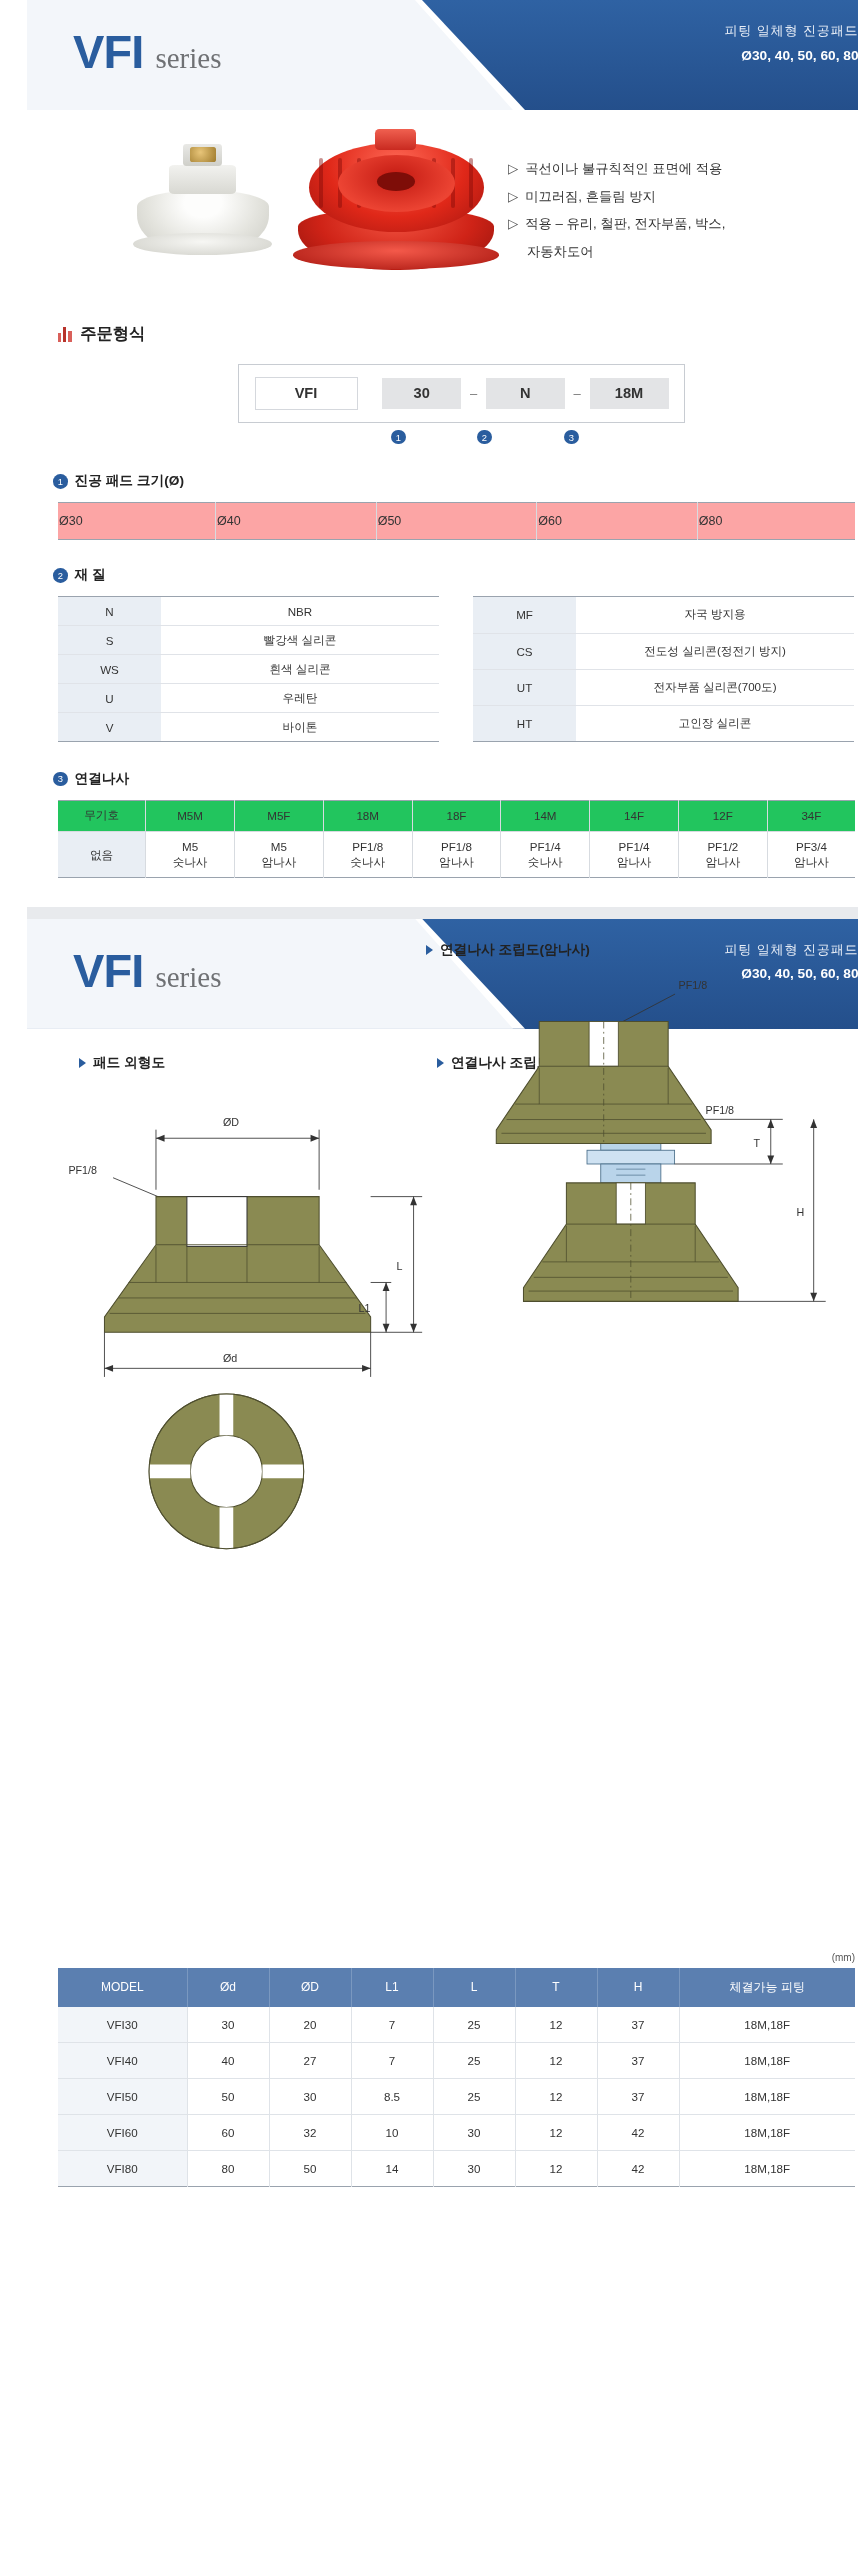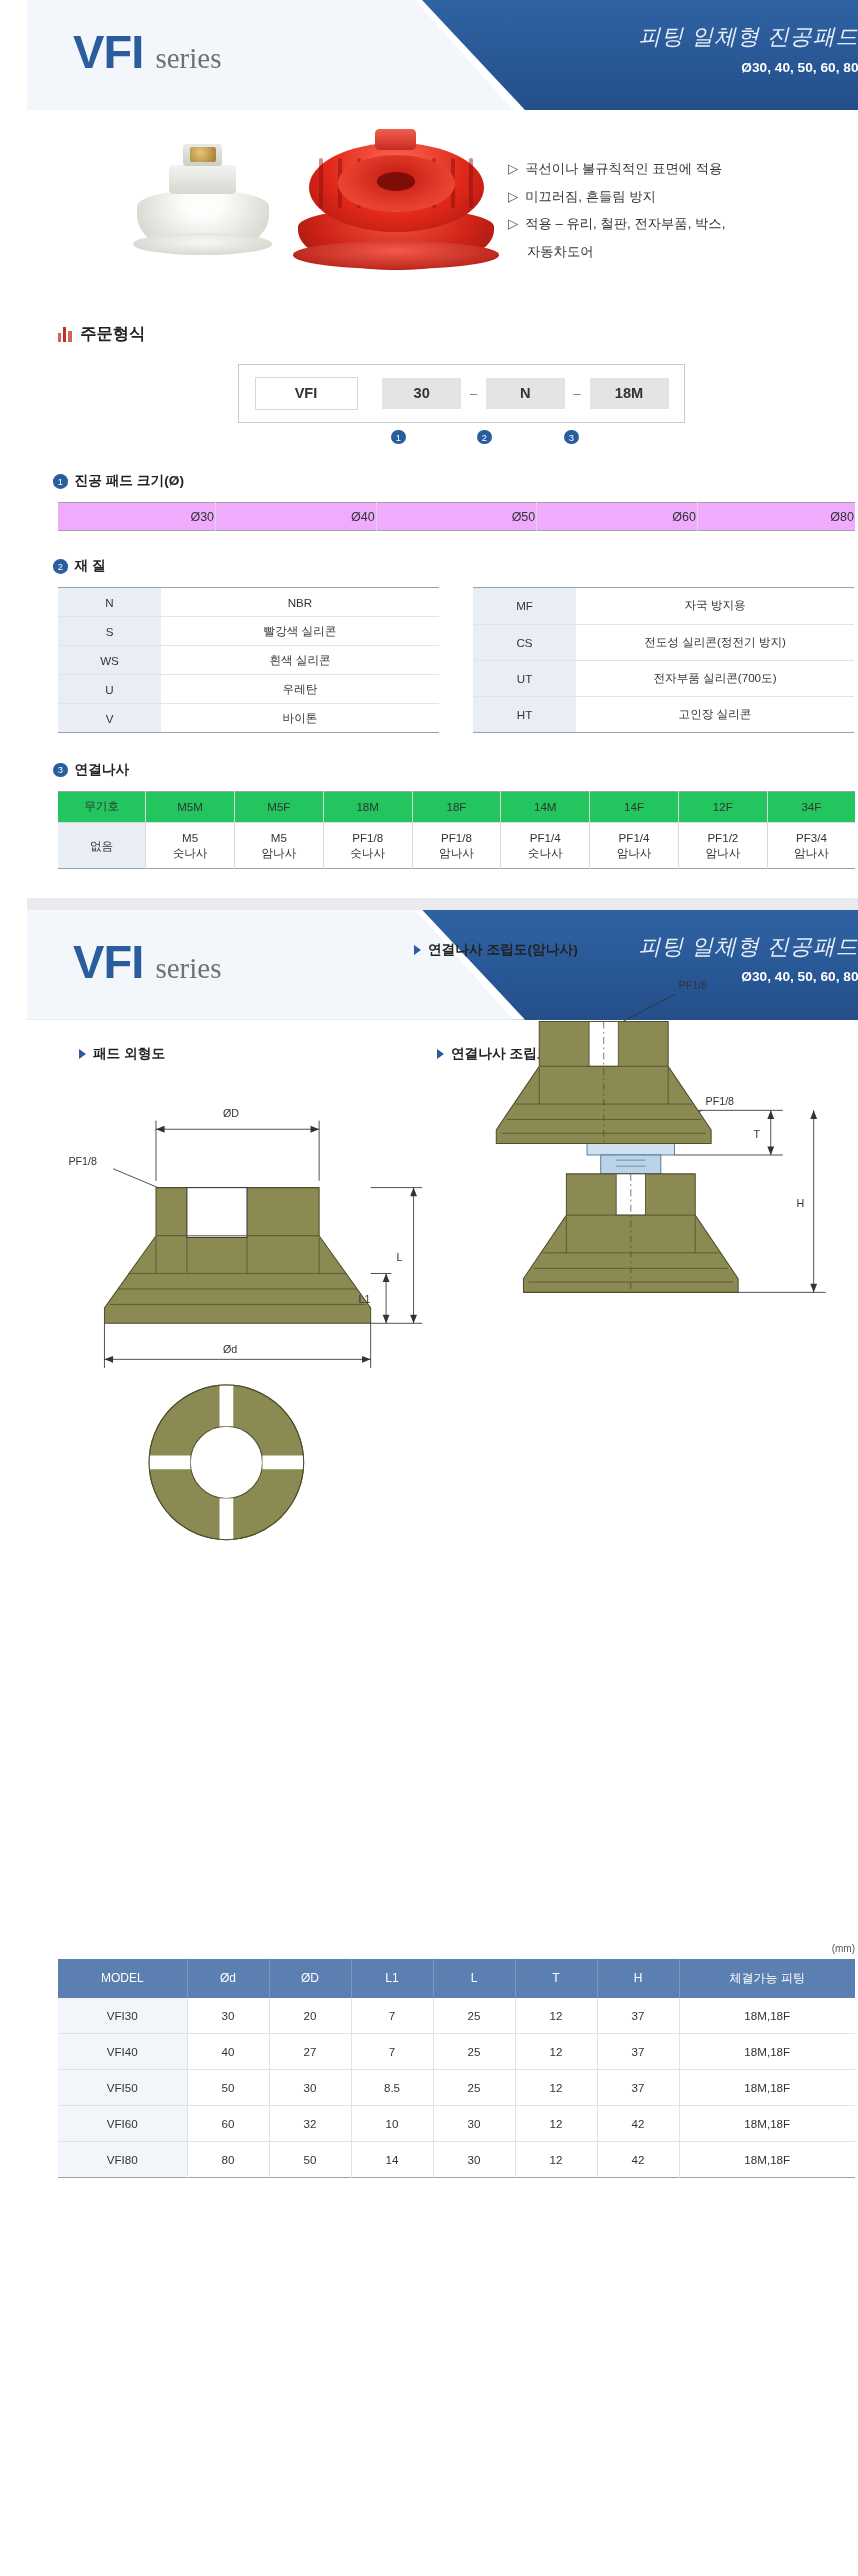--- a/index.html
+++ b/index.html
@@ -58,25 +58,24 @@
     color: #6f7174;
     font-family: "Liberation Serif", serif;
   }
   .banner .titles {
     position: absolute;
     right: 27.5px; top: 22px;
     text-align: right;
     color: #ffffff;
   }
   .banner .titles .t1 {
-    font-size: 22px;
+    font-size: 13px;
     letter-spacing: 0.9px;
     margin-bottom: 7.7px;
     color: #e8eef7;
-    font-style: italic;
   }
   .banner .titles .t2 {
     font-size: 13.7px;
     font-weight: bold;
     color: #ffffff;
   }
 
   
   .photo-row {
     position: relative;
@@ -270,26 +269,26 @@
 
   
   table { border-collapse: collapse; }
   .tbl-size {
     width: 797px;
     margin: 12px 0 0 31px;
     border-top: 0.9px solid #9aa3ae;
     border-bottom: 0.9px solid #9aa3ae;
   }
   .tbl-size td {
-    height: 28px;
-    text-align: right;
+    height: 37px;
+    text-align: left;
     font-size: 12.5px;
     color: #333;
     border-right: 0.9px solid #d7dbe0;
-    background: #f0abfc;
+    background: #fca5a5;
   }
   .tbl-size td:last-child { border-right: none; }
 
   .mat-wrap {
     display: flex;
     gap: 34px;
     margin: 12px 0 0 31px;
   }
   .tbl-mat { width: 381px; border-top: 0.9px solid #9aa3ae; border-bottom: 0.9px solid #9aa3ae; }
   .tbl-mat td {
@@ -689,21 +688,21 @@
       <text class="dim-text" x="846" y="72">T</text>
 
       <line x1="828" y1="252" x2="930" y2="252" stroke="#333" stroke-width="1"></line>
       <line x1="916" y1="40" x2="916" y2="252" stroke="#333" stroke-width="1"></line>
       <polygon points="916,40 912,50 920,50" fill="#333"></polygon>
       <polygon points="916,252 912,242 920,242" fill="#333"></polygon>
       <text class="dim-text" x="896" y="152">H</text>
     </g>
   </svg>
 
-  <div class="draw-head" style="position:absolute; left:414px; top:941px;align-items:center;">
+  <div class="draw-head" style="position:absolute; left:426px; top:941px;align-items:center;">
     <span class="tri"></span>
     <span class="txt">연결나사 조립도(암나사)</span>
   </div>
 
   <svg width="447" height="275" viewBox="0 0 520 320" style="position:absolute; left:412px; top:970px;">
     <text class="dim-text" x="310" y="22">PF1/8</text>
     <line x1="306" y1="28" x2="230" y2="68" stroke="#333" stroke-width="1"></line>
     <circle cx="230" cy="68" r="2.5" fill="#333"></circle>
 
     <path d="M148 60 L298 60 L298 112 L348 186 L348 202 L98 202 L98 186 L148 112 Z" fill="#8a8a52" stroke="#4e4e2e" stroke-width="1.2"></path>

